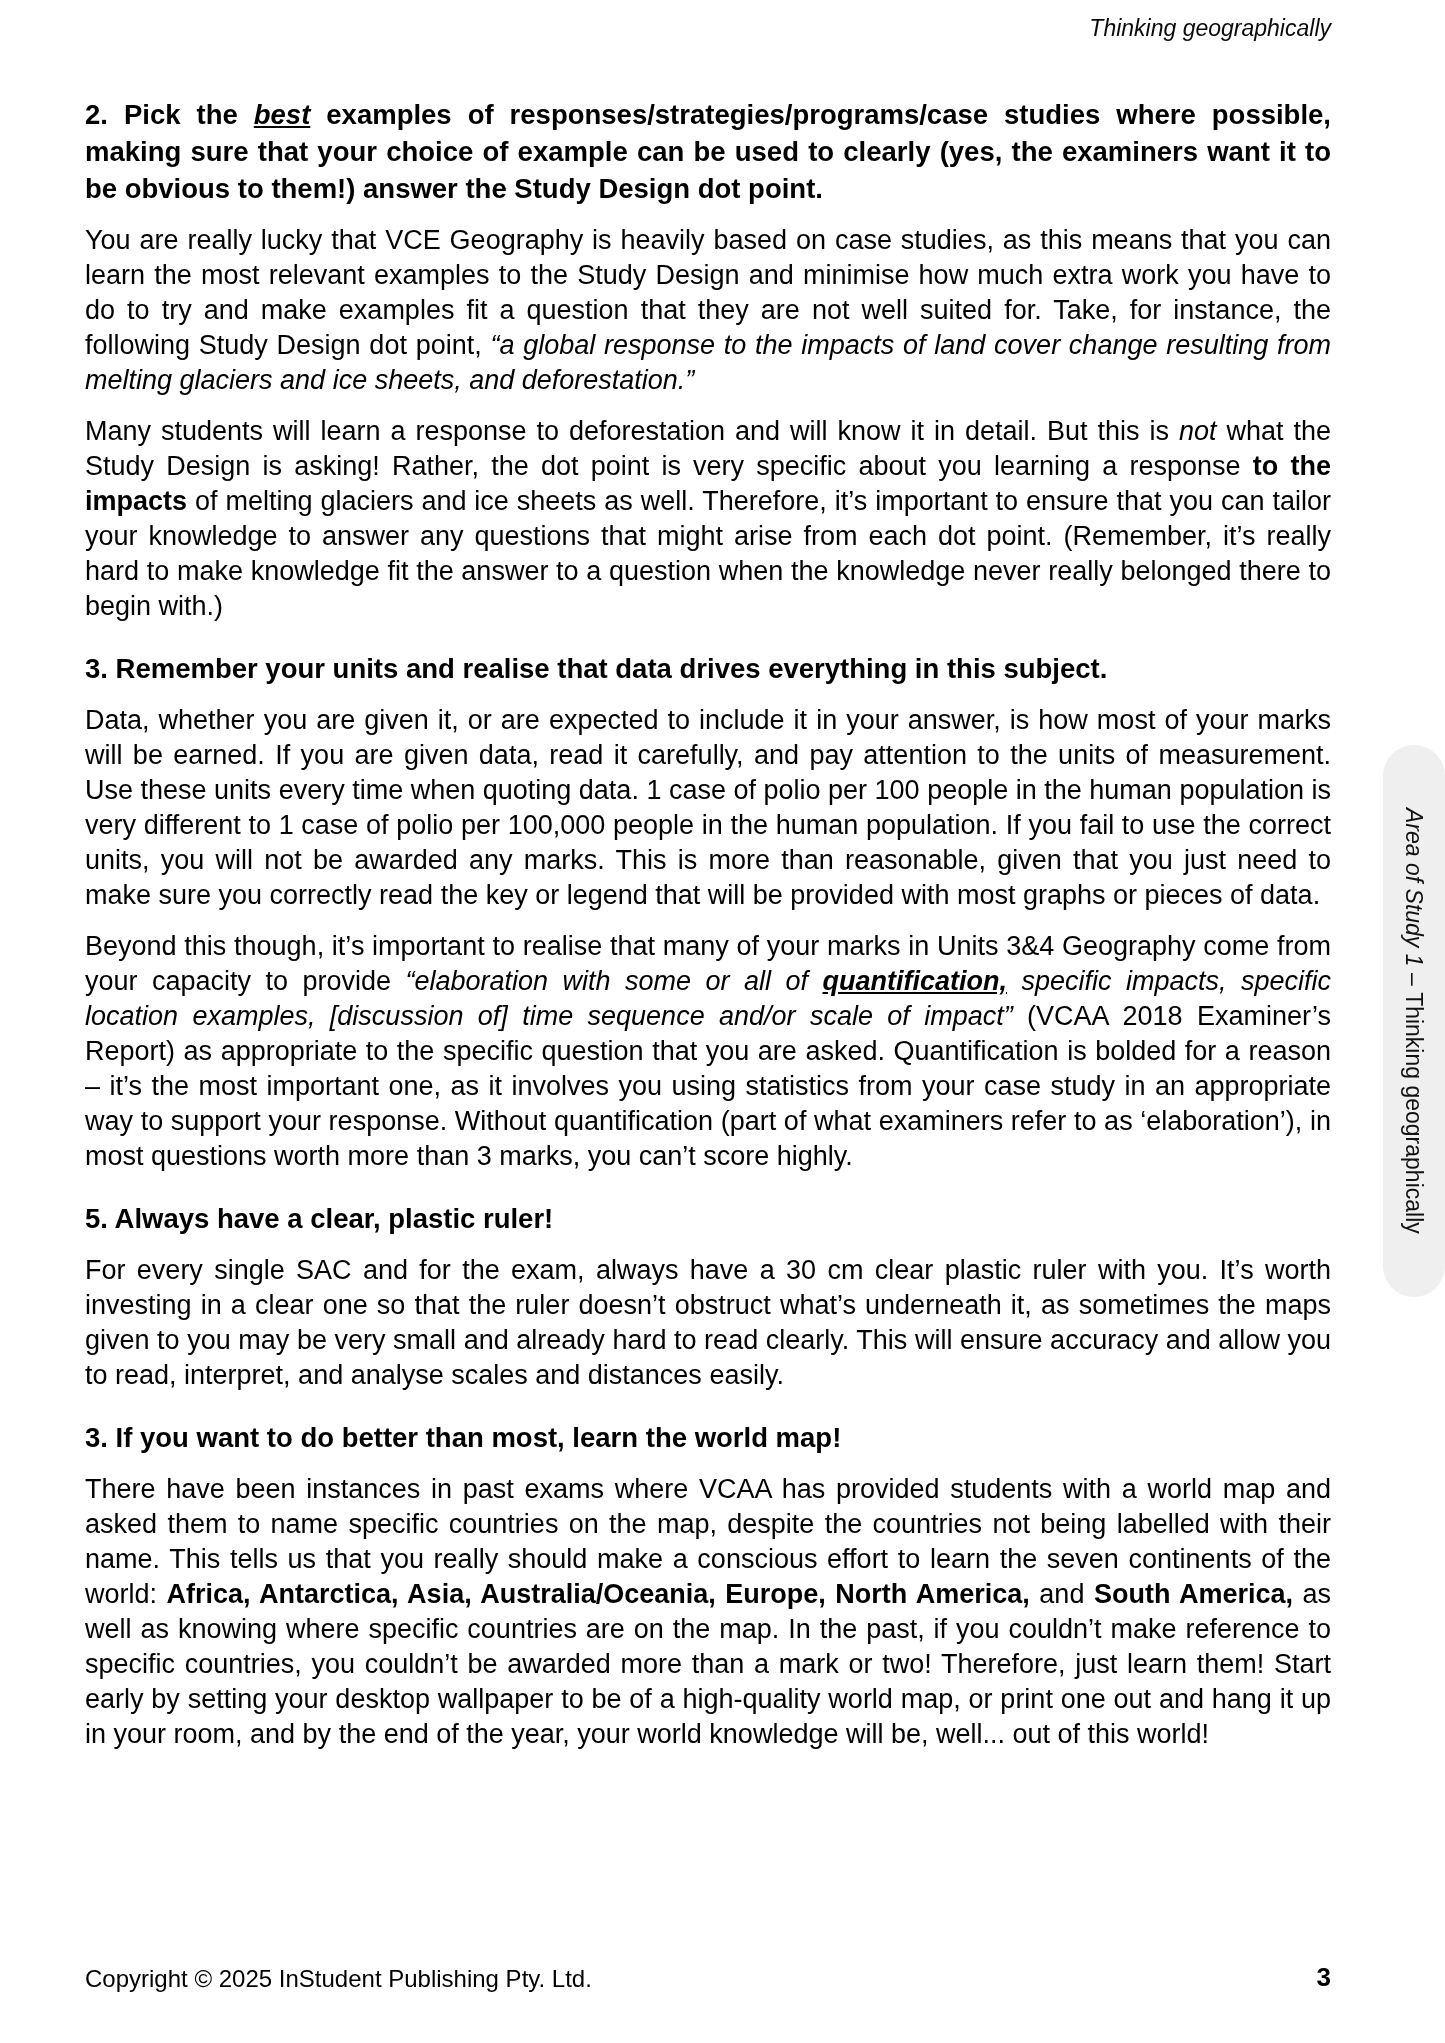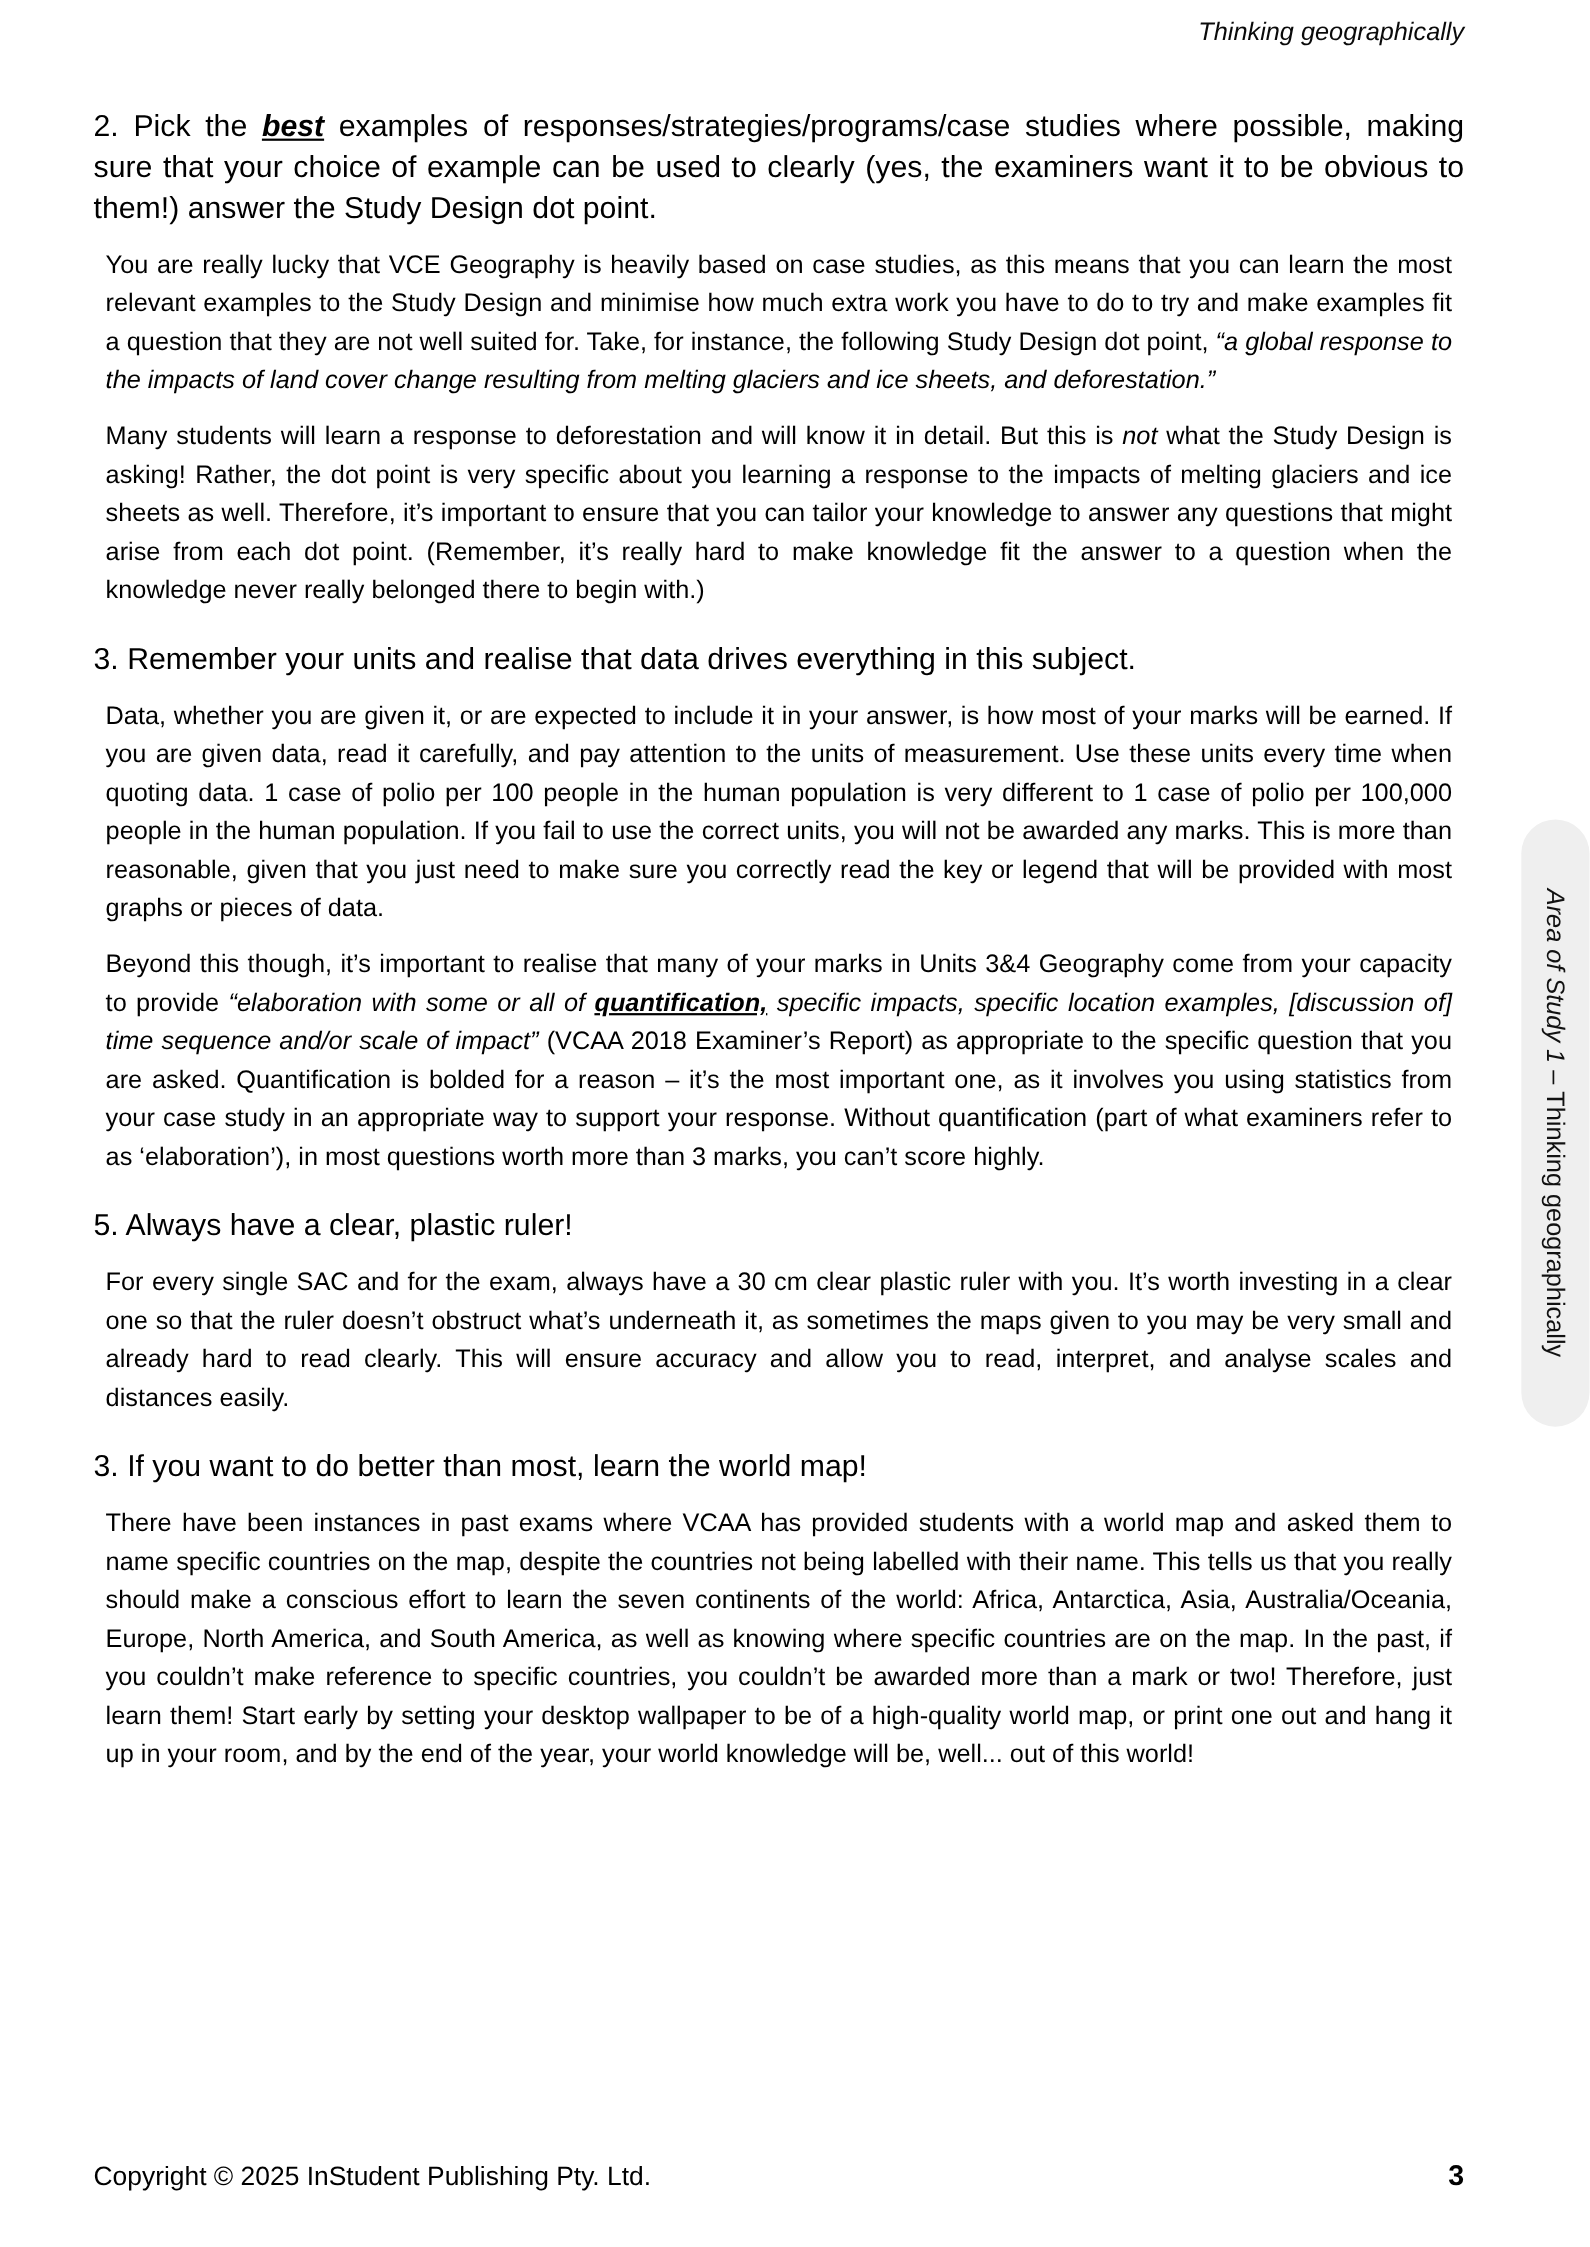--- a/index.html
+++ b/index.html
@@ -28,26 +28,26 @@
   }
   .h {
     font-weight: 700;
     font-size: 27.5px;
     line-height: 37px;
     text-align: justify;
     margin: 26px 0 16px 0;
   }
   .h2-first { margin-top: 54px; }
   .p {
-    font-size: 23px;
+    font-size: 27px;
     line-height: 35px;
     text-align: justify;
-    margin: 16px 11px;
+    margin: 16px 0;
   }
-  .run-b  { font-weight: 400; }
+  .run-b  { font-weight: 700; }
   .run-i  { font-style: italic; }
   .run-bi { font-weight: 700; font-style: italic; text-decoration: underline; }
   .side-tab {
     position: absolute;
     right: 0;
     top: 745px;
     width: 62px;
     height: 552px;
     background: #efefef;
     border-radius: 31px;

